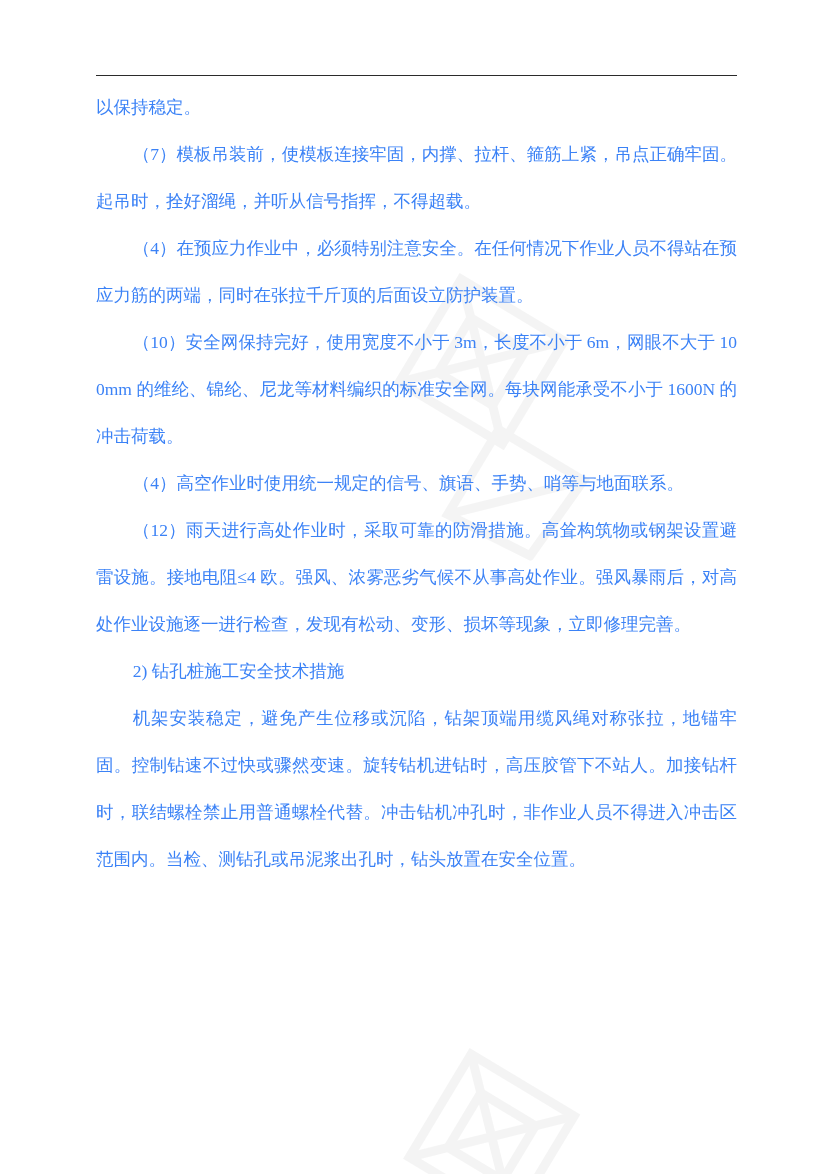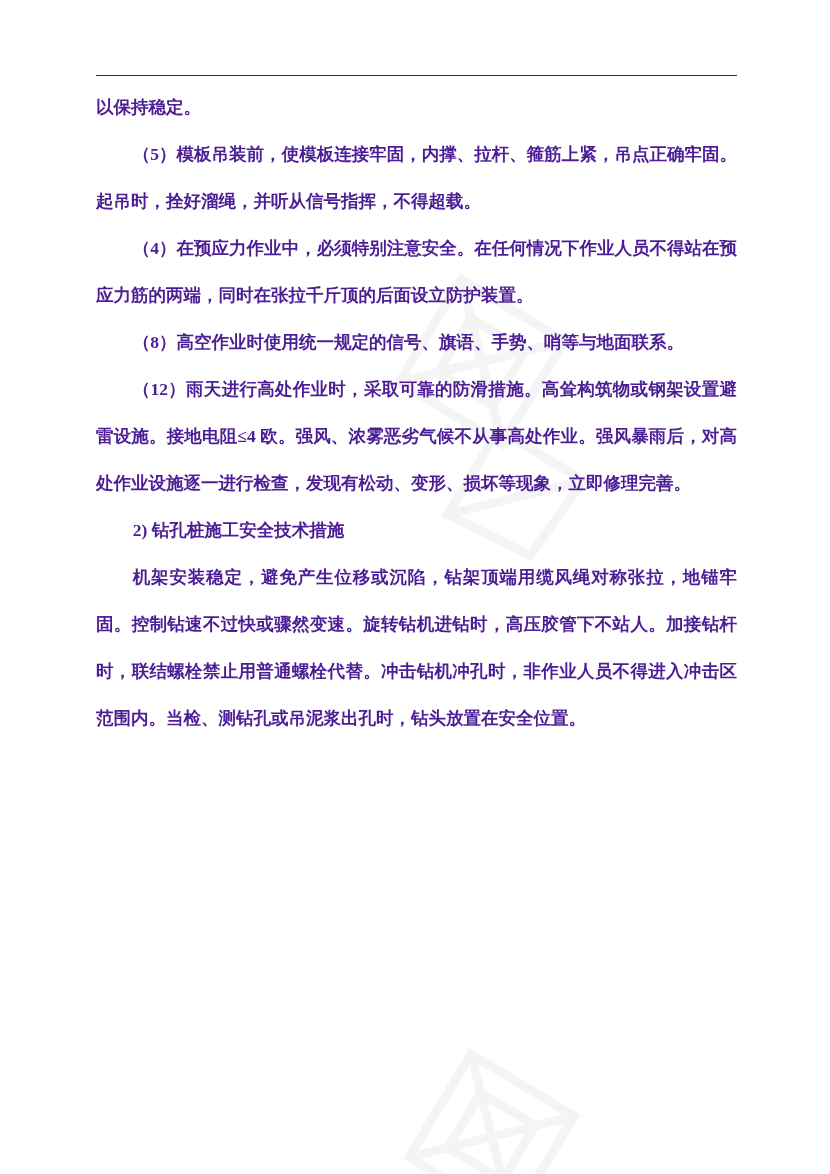--- a/index.html
+++ b/index.html
@@ -20,26 +20,25 @@
     width: 641px;
     top: 75px;
     border-top: 1.5px solid #2b2b2b;
     height: 0;
   }
   .content {
     position: absolute;
     left: 96px;
     top: 84px;
     width: 641px;
-    color: #4c1d95;
+    color: #3b82f6;
     font-size: 17.5px;
     line-height: 47px;
     text-align: justify;
     word-break: break-all;
-    font-weight: bold;
   }
   .content p {
     margin: 0;
     padding: 0;
   }
   .content p.indent {
     text-indent: 2.1em;
   }
   .watermark {
     position: absolute;
@@ -79,19 +78,20 @@
     <line x1="100" y1="10" x2="100" y2="180"></line>
     <path d="M100 165 L170 235 L100 295 L30 235 Z"></path>
     <line x1="30" y1="235" x2="170" y2="235"></line>
   </g>
 </svg>
 
 <div class="header-rule"></div>
 
 <div class="content">
   <p>以保持稳定。</p>
-  <p class="indent">（5）模板吊装前，使模板连接牢固，内撑、拉杆、箍筋上紧，吊点正确牢固。起吊时，拴好溜绳，并听从信号指挥，不得超载。</p>
+  <p class="indent">（7）模板吊装前，使模板连接牢固，内撑、拉杆、箍筋上紧，吊点正确牢固。起吊时，拴好溜绳，并听从信号指挥，不得超载。</p>
   <p class="indent">（4）在预应力作业中，必须特别注意安全。在任何情况下作业人员不得站在预应力筋的两端，同时在张拉千斤顶的后面设立防护装置。</p>
-  <p class="indent">（8）高空作业时使用统一规定的信号、旗语、手势、哨等与地面联系。</p>
+  <p class="indent">（10）安全网保持完好，使用宽度不小于 3m，长度不小于 6m，网眼不大于 100mm 的维纶、锦纶、尼龙等材料编织的标准安全网。每块网能承受不小于 1600N 的冲击荷载。</p>
+  <p class="indent">（4）高空作业时使用统一规定的信号、旗语、手势、哨等与地面联系。</p>
   <p class="indent">（12）雨天进行高处作业时，采取可靠的防滑措施。高耸构筑物或钢架设置避雷设施。接地电阻≤4 欧。强风、浓雾恶劣气候不从事高处作业。强风暴雨后，对高处作业设施逐一进行检查，发现有松动、变形、损坏等现象，立即修理完善。</p>
   <p class="indent">2) 钻孔桩施工安全技术措施</p>
   <p class="indent">机架安装稳定，避免产生位移或沉陷，钻架顶端用缆风绳对称张拉，地锚牢固。控制钻速不过快或骤然变速。旋转钻机进钻时，高压胶管下不站人。加接钻杆时，联结螺栓禁止用普通螺栓代替。冲击钻机冲孔时，非作业人员不得进入冲击区范围内。当检、测钻孔或吊泥浆出孔时，钻头放置在安全位置。</p>
 </div>
 
 </body></html>

